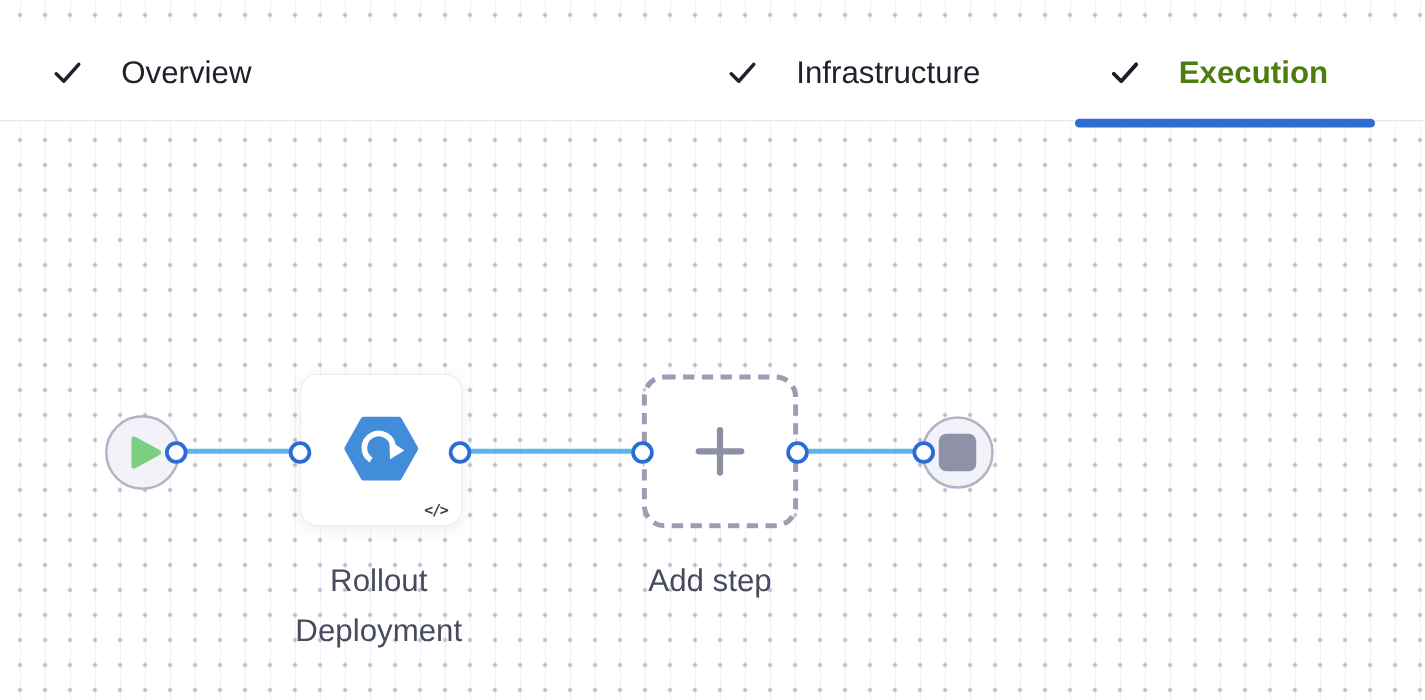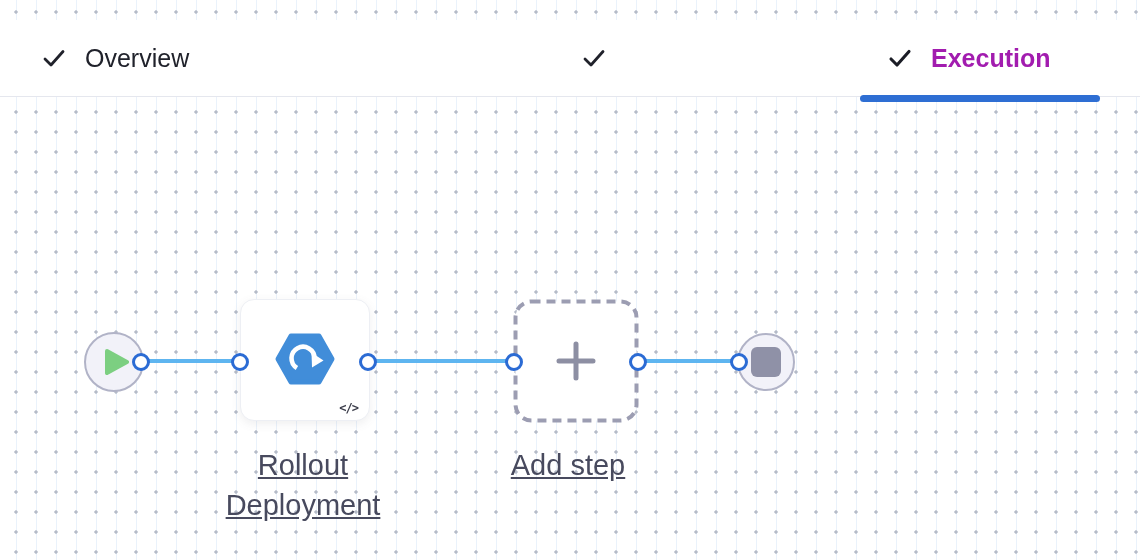--- a/index.html
+++ b/index.html
@@ -18,25 +18,25 @@
     background-size:20px 20px, 20px 100%;
     background-position:6px 2px, 16px 0;
     background-repeat:repeat, repeat;
   }
   
   .tabbar{
     position:absolute;left:0;top:20px;width:1140px;height:76px;
     background:#ffffff;border-bottom:1px solid #e5e7ee;z-index:10;
   }
   .tab{
-    position:absolute;top:0;height:76px;display:flex;align-items:center;gap:17px;
+    position:absolute;top:0;height:76px;display:flex;align-items:center;gap:29px;
     cursor:pointer;color:#20222b;font-size:25px;font-weight:500;
   }
   .tab .chk{width:28px;height:28px;flex:0 0 auto;}
-  .tab.active{font-weight:700;color:#a21caf;}
+  .tab.active{font-weight:700;color:#4d7c0f;}
   .tab-underline{
     position:absolute;left:860px;top:95px;width:240px;height:7px;
     background:#2e6ed3;border-radius:4px;z-index:11;
   }
   
   .edge{
     position:absolute;height:4px;background:#5eb5f0;border-radius:2px;z-index:2;
   }
   .port{
     position:absolute;width:18px;height:18px;border-radius:50%;
@@ -62,23 +62,22 @@
     font-family:"DejaVu Sans Mono","Liberation Mono",monospace;
   }
   .add-step{
     position:absolute;left:513px;top:299px;width:126px;height:124px;z-index:3;cursor:pointer;
   }
   .add-step svg{position:absolute;left:0;top:0;}
   .add-step .plus{
     position:absolute;left:50%;top:50%;transform:translate(-50%,-50%);
   }
   .node-label{
-    position:absolute;text-align:center;color:#484a5e;font-size:29px;line-height:40px;
+    position:absolute;text-align:center;color:#484a5e;font-size:25px;line-height:40px;
     z-index:4;
-    text-decoration:underline;
   }
   #label-step{left:203px;top:445px;width:200px;}
   #label-add{left:468px;top:445px;width:200px;}
 </style>
 </head>
 <body>
 
 <div class="canvas">
 
   <div class="edge" style="left:141px;top:359px;width:100px;"></div>
@@ -128,20 +127,21 @@
   <div class="tab" style="left:40px;">
     <svg class="chk" viewBox="0 0 28 28">
       <path d="M5 15 L11 21 L23 7.5" fill="none" stroke="#20222b" stroke-width="2.8" stroke-linecap="round" stroke-linejoin="round"></path>
     </svg>
     <span>Overview</span>
   </div>
   <div class="tab" style="left:580px;">
     <svg class="chk" viewBox="0 0 28 28">
       <path d="M5 15 L11 21 L23 7.5" fill="none" stroke="#20222b" stroke-width="2.8" stroke-linecap="round" stroke-linejoin="round"></path>
     </svg>
+    <span>Infrastructure</span>
   </div>
   <div class="tab active" style="left:886px;">
     <svg class="chk" viewBox="0 0 28 28">
       <path d="M5 15 L11 21 L23 7.5" fill="none" stroke="#1b1d26" stroke-width="3.1" stroke-linecap="round" stroke-linejoin="round"></path>
     </svg>
     <span>Execution</span>
   </div>
 </div>
 <div class="tab-underline"></div>
 

